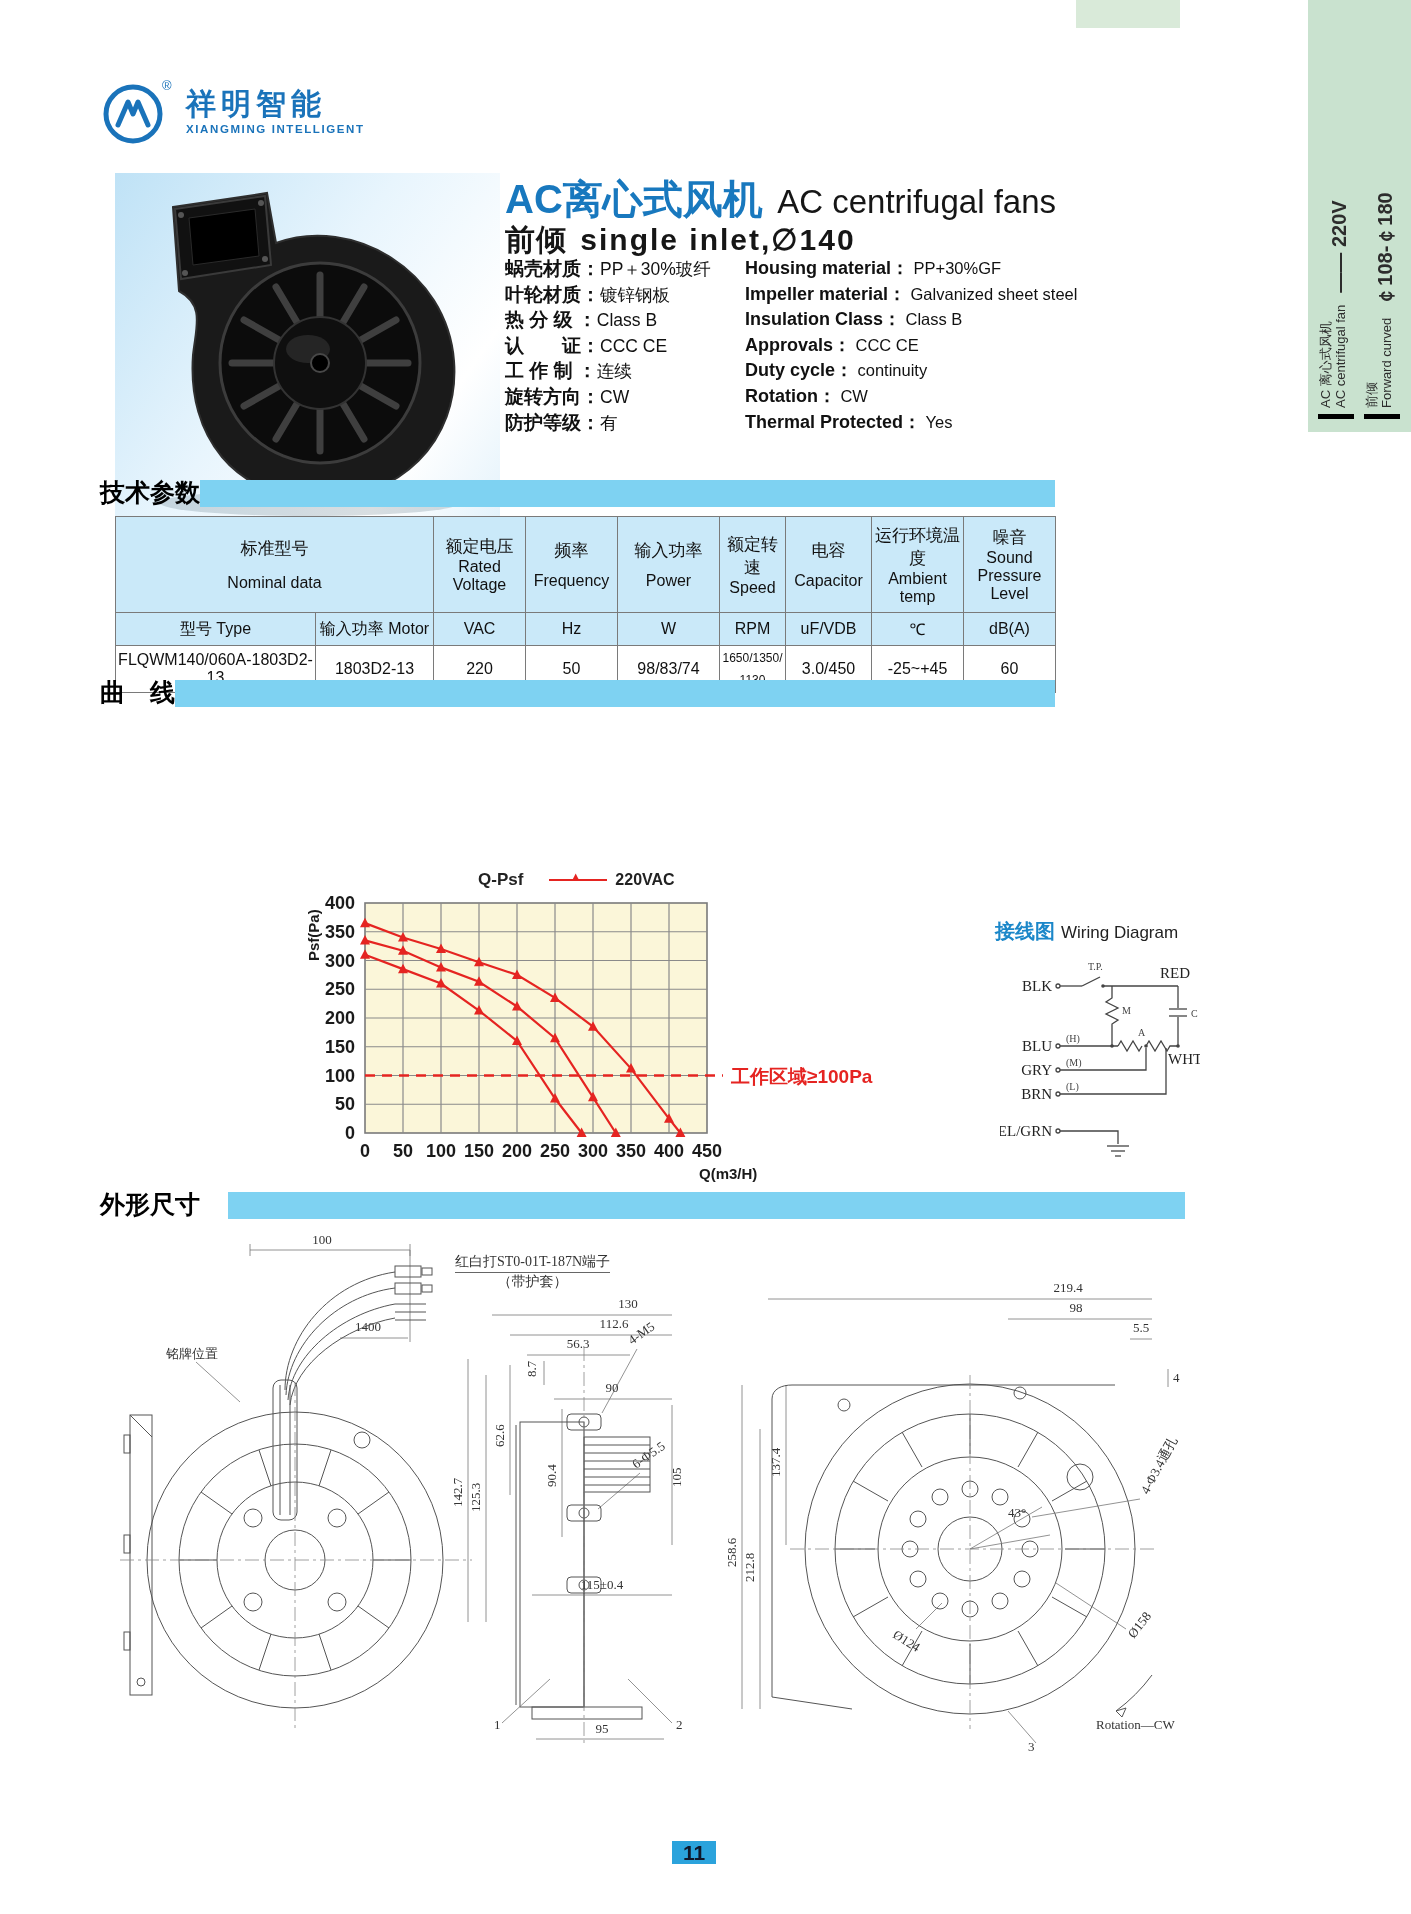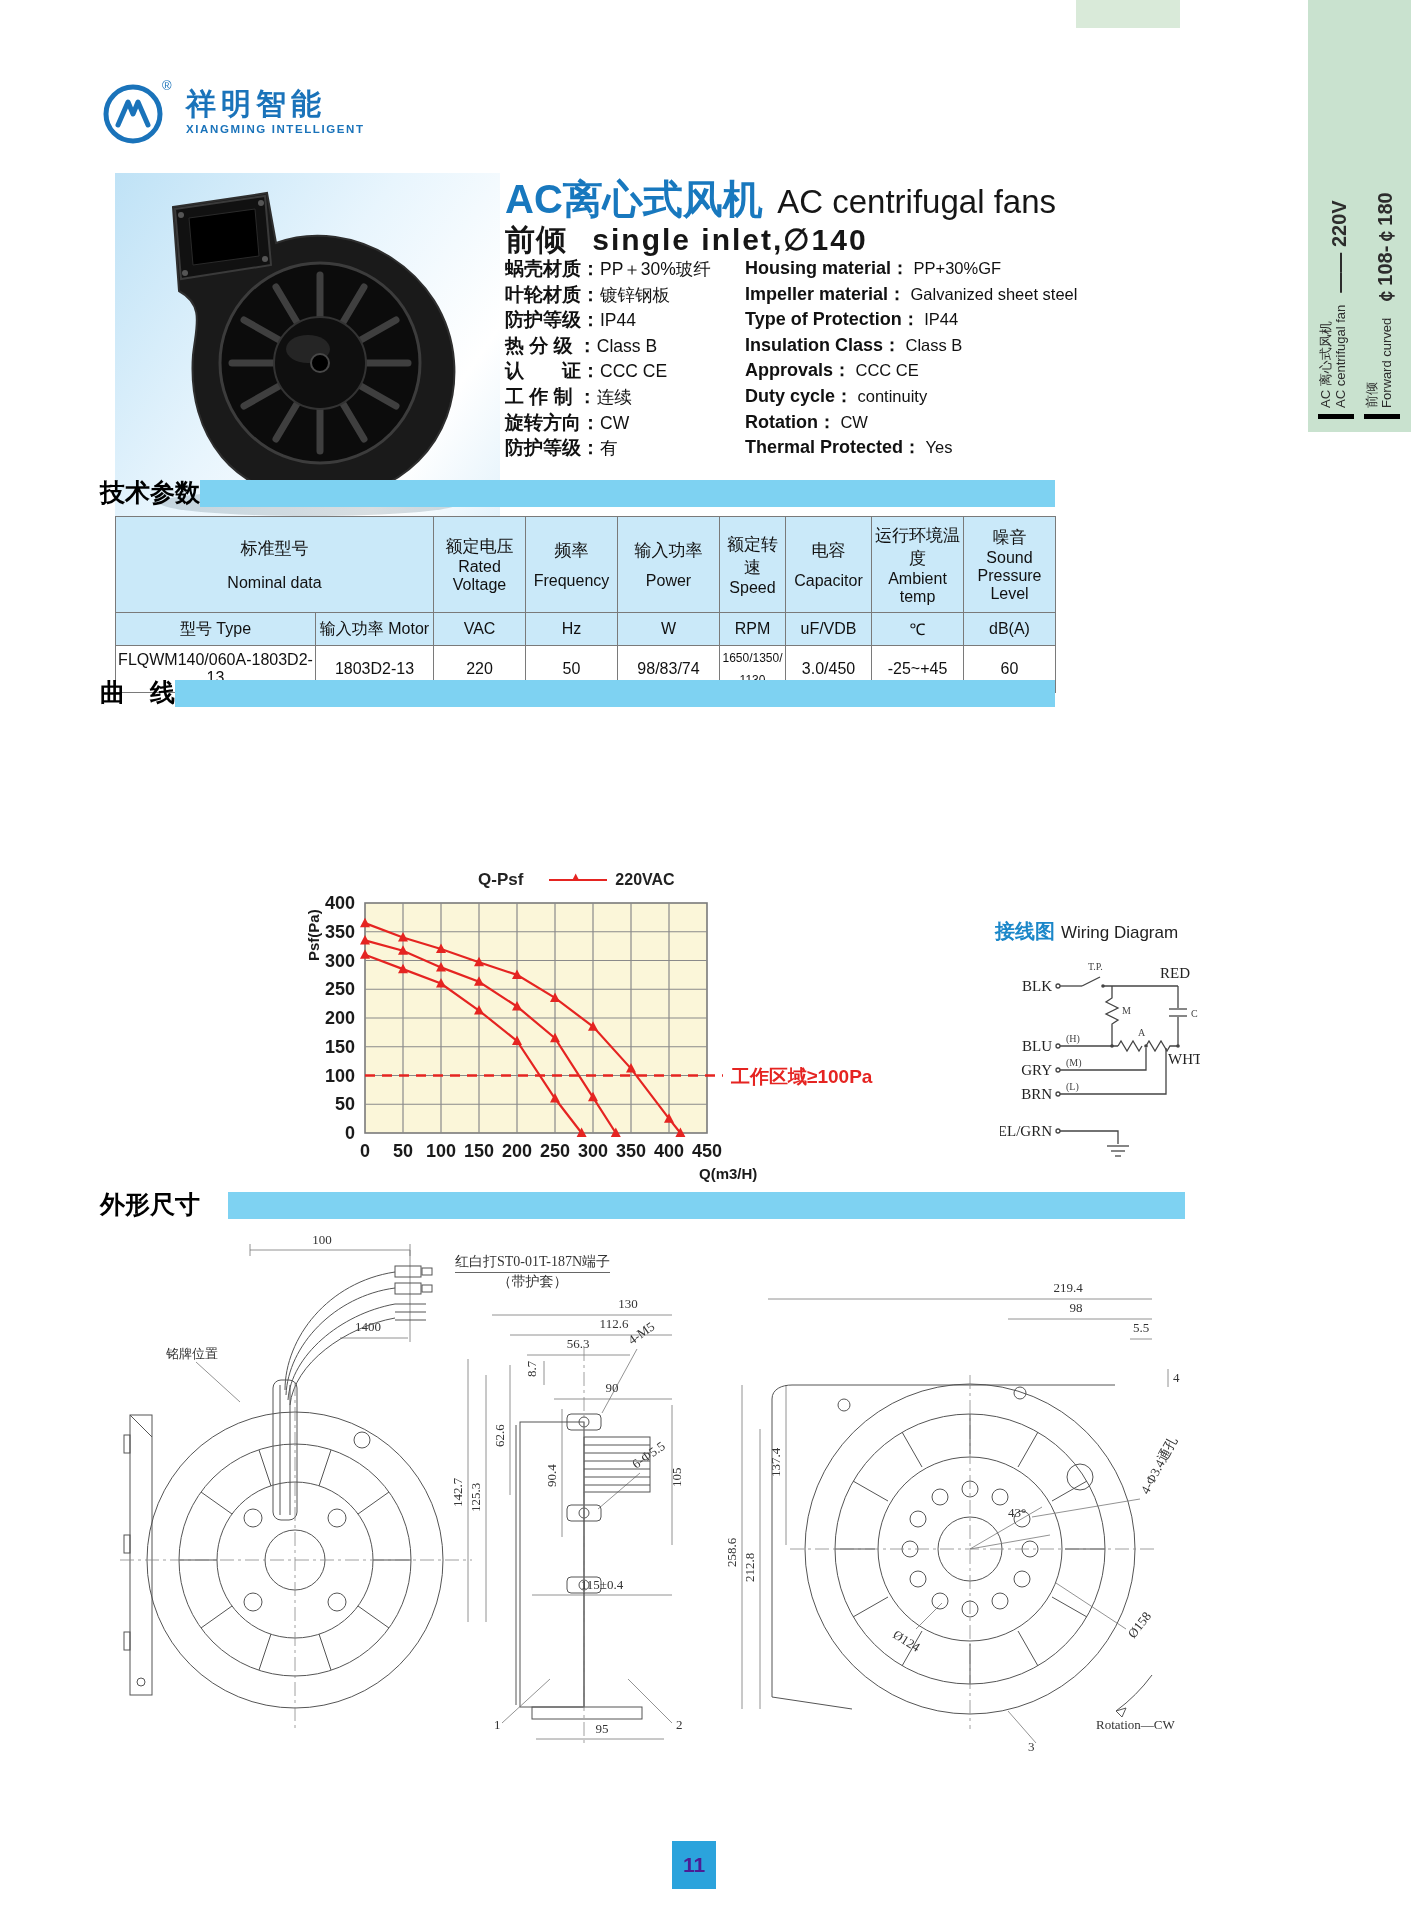--- a/index.html
+++ b/index.html
@@ -19,21 +19,21 @@
   .v-small{font-size:13px;line-height:15px;}
   .v-big{font-size:20px;font-weight:bold;line-height:20px;position:relative;top:1px;}
   .v-bar{position:absolute;height:5px;background:#000;}
   
   .photo{left:115px;top:173px;width:385px;height:352px;background:linear-gradient(125deg,#bfe2f6 0%,#e8f5fd 45%,#ffffff 75%,#dcefjQfb 100%);background:linear-gradient(125deg,#bfe2f6 0%,#e8f5fd 45%,#ffffff 78%,#e3f2fb 100%);}
   
   .title-line{left:505px;top:172px;white-space:nowrap;}
   .title-cn{font-size:40px;font-weight:bold;color:#1878be;}
   .title-en{font-size:33px;color:#161616;margin-left:10px;}
   .subtitle{left:505px;top:220px;font-size:30px;font-weight:bold;color:#161616;letter-spacing:1px;}
-  .subtitle .sub-en{margin-left:16px;letter-spacing:2px;}
+  .subtitle .sub-en{margin-left:4px;letter-spacing:2px;}
   .spec-grid{left:505px;top:256px;width:690px;}
   .spec-row{position:relative;height:25.6px;line-height:25.6px;white-space:nowrap;}
   .cn-label{font-size:19px;font-weight:bold;color:#111;}
   .cn-value{font-size:17.5px;color:#111;}
   .en-part{position:absolute;left:240px;top:0;}
   .en-label{font-size:18px;font-weight:bold;color:#111;}
   .en-value{font-size:16.5px;color:#111;}
   
   .sec-title{font-size:25px;font-weight:bold;color:#000;}
   .sec-bar{background:#7ed2f2;height:27px;}
@@ -64,21 +64,21 @@
   .wline{stroke:#444;stroke-width:1.3;fill:none;}
   
   .dims-area{left:95px;top:1225px;width:1110px;height:560px;}
   .draw line,.draw path,.draw circle,.draw rect,.draw polyline{stroke:#555;stroke-width:1;fill:none;}
   .draw .dimline{stroke:#777;stroke-width:0.8;}
   .draw .dash{stroke:#888;stroke-width:0.8;stroke-dasharray:14 4 3 4;}
   .draw text{font-family:"Liberation Serif",serif;font-size:13px;fill:#333;stroke:none;}
   .note-box{left:360px;top:28px;text-align:center;font-family:"Liberation Serif",serif;font-size:14px;color:#333;}
   .note-box .n1{border-bottom:1px solid #666;padding-bottom:1px;}
   
-  .page-num{left:672px;top:1841px;width:44px;height:48px;background:#2ba3dc;color:#4c1d95;
+  .page-num{left:672px;top:1841px;width:44px;height:23px;background:#2ba3dc;color:#0f172a;
     font-size:21px;font-weight:bold;display:flex;align-items:center;justify-content:center;}
 </style>
 </head>
 <body>
 
 <div class="abs green-tab"></div>
 <div class="abs side-strip">
   <div class="vrot" style="left:10px;top:408px;width:330px;">
     <span class="v-small">
       <span style="display:block">AC 离心式风机</span>
@@ -150,24 +150,20 @@
 </div>
 
 <div class="abs spec-grid">
   <div class="spec-row">
     <span class="cn-label">蜗壳材质：</span><span class="cn-value">PP＋30%玻纤</span>
     <span class="en-part"><span class="en-label">Housing material：</span> <span class="en-value">PP+30%GF</span></span>
   </div>
   <div class="spec-row">
     <span class="cn-label">叶轮材质：</span><span class="cn-value">镀锌钢板</span>
     <span class="en-part"><span class="en-label">Impeller material：</span> <span class="en-value">Galvanized sheet steel</span></span>
-  </div>
-  <div class="spec-row">
-    <span class="cn-label">防护等级：</span><span class="cn-value">IP44</span>
-    <span class="en-part"><span class="en-label">Type of Protection：</span> <span class="en-value">IP44</span></span>
   </div>
   <div class="spec-row">
     <span class="cn-label">热 分 级 ：</span><span class="cn-value">Class B</span>
     <span class="en-part"><span class="en-label">Insulation Class：</span> <span class="en-value">Class B</span></span>
   </div>
   <div class="spec-row">
     <span class="cn-label">认　　证：</span><span class="cn-value">CCC  CE</span>
     <span class="en-part"><span class="en-label">Approvals：</span> <span class="en-value">CCC  CE</span></span>
   </div>
   <div class="spec-row">

